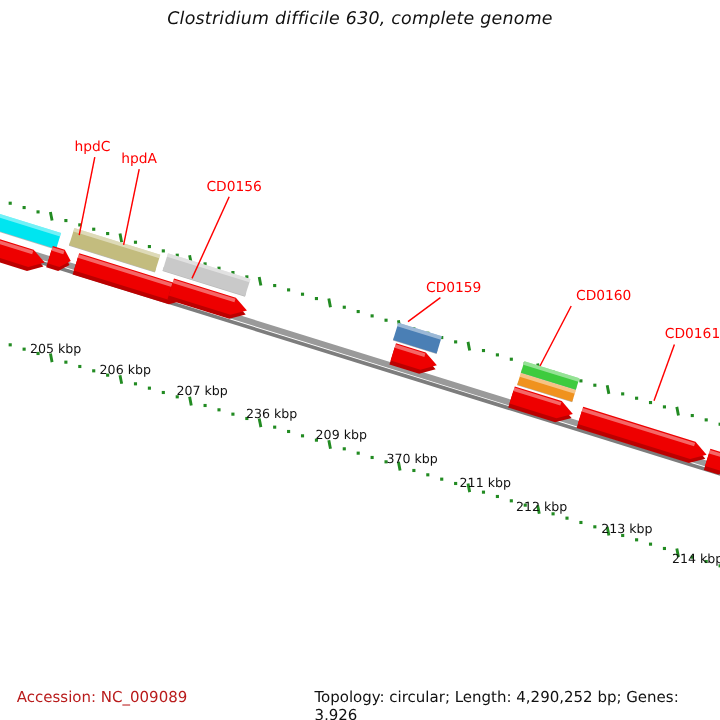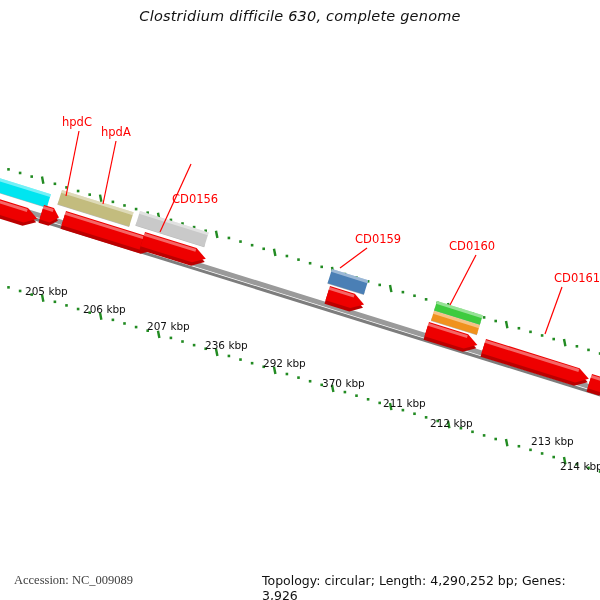--- a/index.html
+++ b/index.html
@@ -15,21 +15,21 @@
     position:absolute;
     left:0;top:8px;width:600px;
     text-align:center;
     font-style:italic;
     font-size:14.5px;
     color:#111;
     letter-spacing:0.2px;
   }
   #footer-left{
     position:absolute;left:14px;top:573px;
-    font-size:12.5px;color:#404040;font-family:Liberation Serif, serif;
+    font-size:12.5px;color:#b91c1c;
   }
   #footer-right{
     position:absolute;left:262px;top:573px;
     font-size:12.5px;color:#111;
   }
   .gene-label{
     position:absolute;
     font-size:11.5px;
     color:#ff0000;
     white-space:nowrap;
@@ -249,34 +249,34 @@
         <line x1="191" y1="164" x2="160" y2="232" stroke="#ff0000" stroke-width="1.2"></line>
         <line x1="367" y1="248" x2="340" y2="268" stroke="#ff0000" stroke-width="1.2"></line>
         <line x1="476" y1="255" x2="450" y2="305" stroke="#ff0000" stroke-width="1.2"></line>
         <line x1="562" y1="287" x2="545" y2="334" stroke="#ff0000" stroke-width="1.2"></line>
       </g>
     </svg>
 
   <div id="labels-layer">
       <div class="gene-label" style="left: 62px; top: 115px;">hpdC</div>
       <div class="gene-label" style="left: 101px; top: 125px;">hpdA</div>
-      <div class="gene-label" style="left: 172px; top: 148px; margin-top: 44px;">CD0156</div>
+      <div class="gene-label" style="left: 172px; top: 148px;">CD0156</div>
       <div class="gene-label" style="left: 355px; top: 232px;">CD0159</div>
-      <div class="gene-label" style="left: 449px; top: 239px;">CD0160</div>
+      <div class="gene-label" style="left: 480px; top: 239px;">CD0160</div>
       <div class="gene-label" style="left: 554px; top: 271px;">CD0161</div>
     </div>
   <div id="ticks-layer">
       <div class="kbp-label" style="left: 25px; top: 285px;">205 kbp</div>
       <div class="kbp-label" style="left: 83px; top: 303px;">206 kbp</div>
       <div class="kbp-label" style="left: 147px; top: 320px;">207 kbp</div>
       <div class="kbp-label" style="left: 205px; top: 339px;">236 kbp</div>
-      <div class="kbp-label" style="left: 263px; top: 357px;">292 kbp</div>
+      <div class="kbp-label" style="left: 263px; top: 357px;">209 kbp</div>
       <div class="kbp-label" style="left: 322px; top: 377px;">370 kbp</div>
       <div class="kbp-label" style="left: 383px; top: 397px;">211 kbp</div>
       <div class="kbp-label" style="left: 430px; top: 417px;">212 kbp</div>
-      <div class="kbp-label" style="left: 501px; top: 435px; margin-left: 30px;">213 kbp</div>
+      <div class="kbp-label" style="left: 501px; top: 435px;">213 kbp</div>
       <div class="kbp-label" style="left: 560px; top: 460px;">214 kbp</div>
     </div>
 
   <div id="footer-left">Accession: NC_009089</div>
   <div id="footer-right">Topology: circular; Length: 4,290,252 bp; Genes: 3,926</div>
 
 </div>
 
 </body></html>

